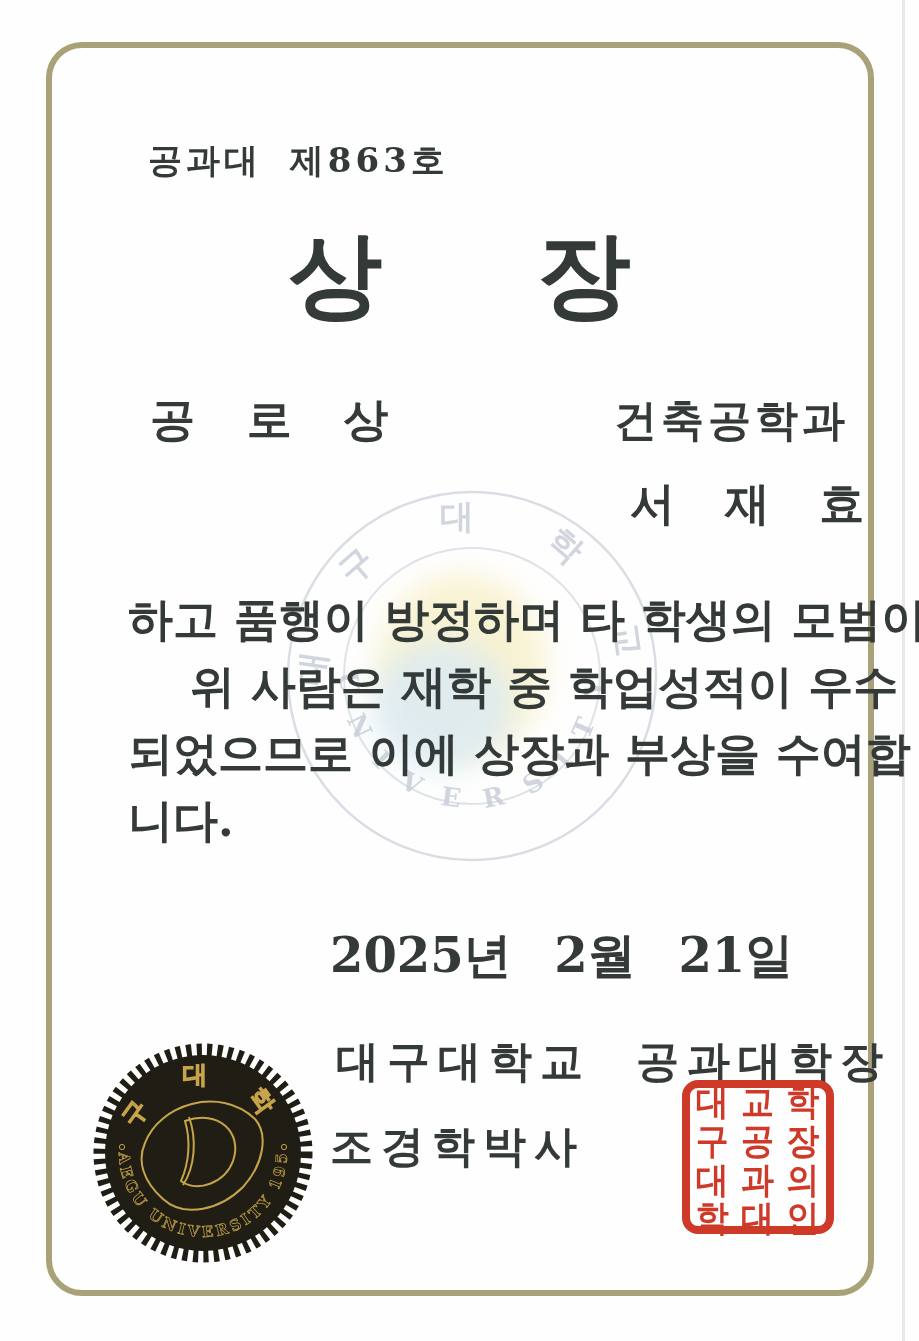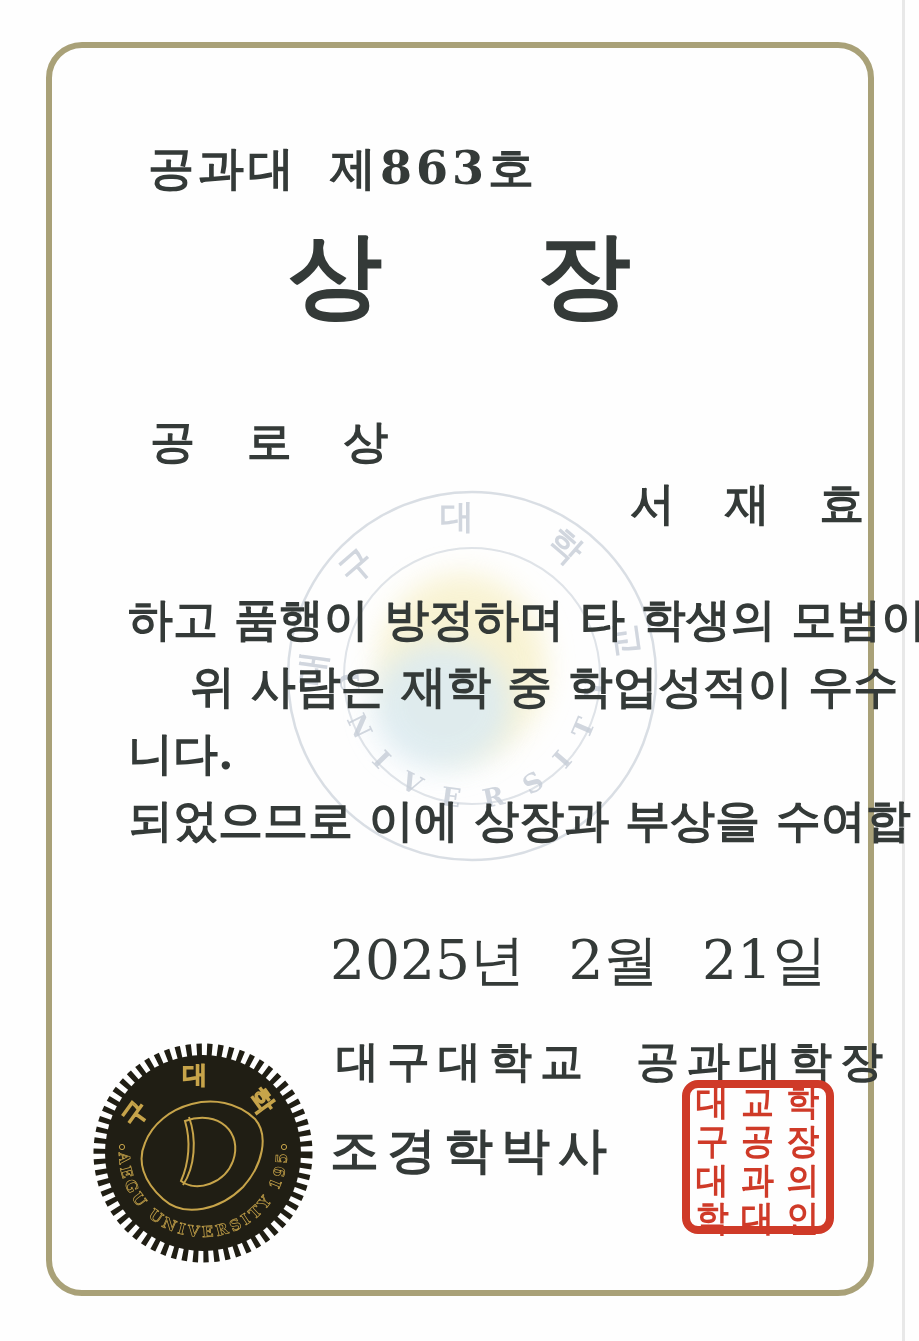--- a/index.html
+++ b/index.html
@@ -18,60 +18,60 @@
     border:6px solid #a9a178;
     border-radius:36px;
     pointer-events:none;
   }
   .scan-edge{
     position:absolute;right:14px;top:0;width:3px;height:1341px;
     background:#d9d9d9;opacity:.6;
   }
   .doc-number{
     position:absolute;left:148px;top:138px;
-    font-size:46px;font-weight:700;letter-spacing:4px;word-spacing:12px;
+    font-size:34px;font-weight:700;letter-spacing:4px;word-spacing:12px;
     white-space:nowrap;
   }
   .title{
     position:absolute;left:0;top:212px;width:919px;
     text-align:center;
     font-size:94px;font-weight:700;
     word-spacing:122px;
     white-space:pre;
   }
   .award-name{
     position:absolute;left:150px;top:390px;
-    font-size:45px;font-weight:700;word-spacing:36px;white-space:nowrap;margin-top:22px;
+    font-size:45px;font-weight:700;word-spacing:36px;white-space:nowrap;
   }
   .department{
     position:absolute;left:614px;top:392px;
     font-size:43px;font-weight:700;letter-spacing:4px;white-space:nowrap;
   }
   .recipient{
     position:absolute;left:630px;top:474px;
     font-size:45px;font-weight:700;word-spacing:34px;white-space:nowrap;
   }
   .body-text{
     position:absolute;left:128px;top:586px;width:690px;
     font-size:45px;font-weight:700;line-height:67px;
   }
   .body-text .line{white-space:nowrap;}
   .body-text .line.first{text-indent:62px;}
   .date-line{
     position:absolute;left:330px;top:924px;
-    font-size:55px;font-weight:400;word-spacing:26px;white-space:nowrap;
+    font-size:48px;font-weight:700;word-spacing:26px;white-space:nowrap;
   }
   .issuer-line{
     position:absolute;left:336px;top:1033px;
     font-size:43px;font-weight:700;letter-spacing:8px;word-spacing:22px;white-space:nowrap;
   }
   .signer-line{
     position:absolute;left:330px;top:1118px;
     display:flex;align-items:flex-start;gap:72px;
-    font-size:49px;font-weight:700;white-space:nowrap;
+    font-size:43px;font-weight:700;white-space:nowrap;
   }
   .signer-line .signer-title{letter-spacing:8px;}
   .signer-line .signer-name{letter-spacing:10px;word-spacing:12px;}
   
   .watermark{
     position:absolute;left:284px;top:488px;width:376px;height:376px;
     pointer-events:none;
   }
   
   .black-seal{
@@ -125,27 +125,28 @@
   </div>
 
   <div class="frame"></div>
 
   <div class="doc-number">공과대 제863호</div>
 
   <div class="title">상 장</div>
 
   <div class="award-name">공 로 상</div>
 
+  <div class="department">건축공학과</div>
   <div class="recipient">서 재 효</div>
 
   <div class="body-text">
     <div class="line">하고 품행이 방정하며 타 학생의 모범이</div>
     <div class="line first">위 사람은 재학 중 학업성적이 우수</div>
+    <div class="line">되었으므로 이에 상장과 부상을 수여합</div>
     <div class="line">니다.</div>
-    <div class="line">되었으므로 이에 상장과 부상을 수여합</div>
   </div>
 
   <div class="date-line">2025년 2월 21일</div>
 
   <div class="issuer-line">대구대학교 공과대학장</div>
 
   <div class="signer-line">
     <span class="signer-title">조경학박사</span>
   </div>
 

